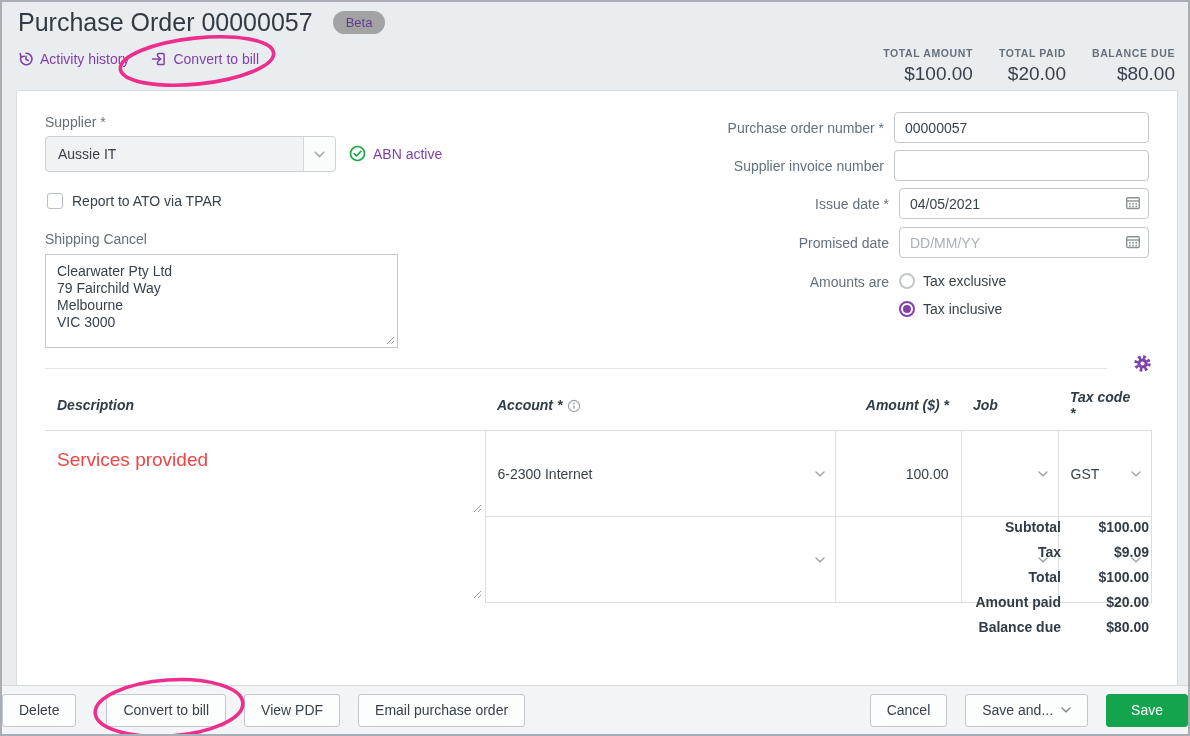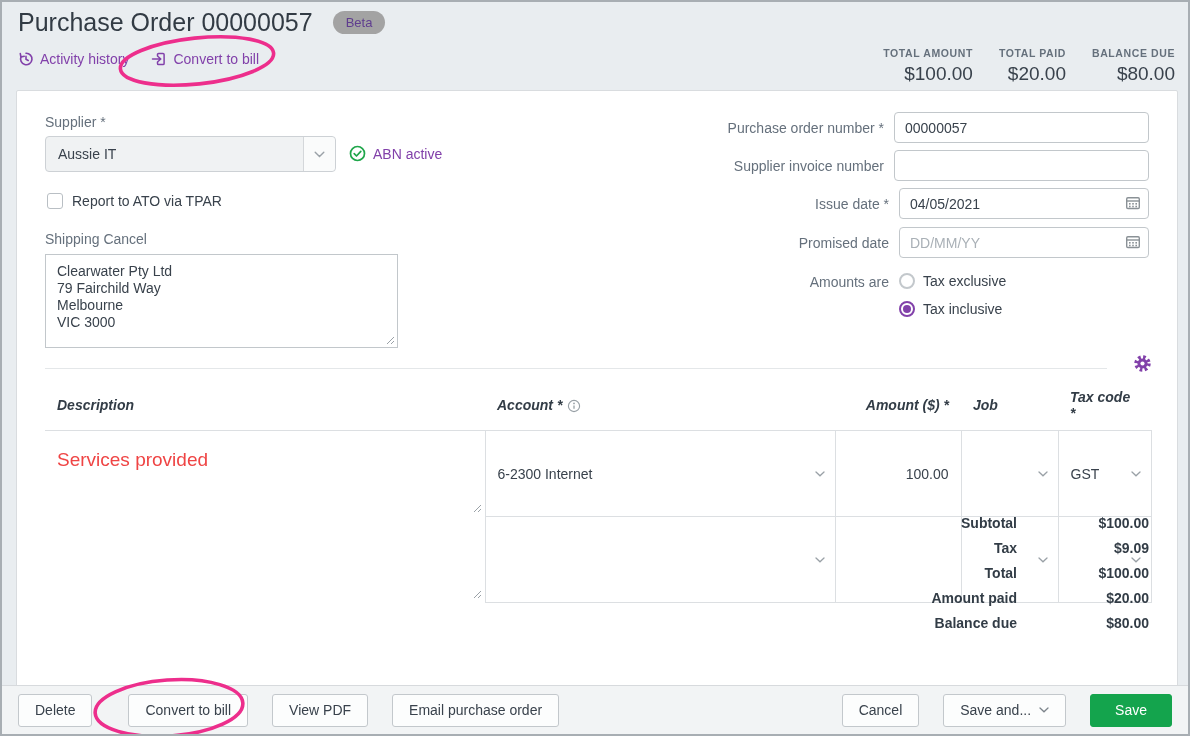--- a/index.html
+++ b/index.html
@@ -74,27 +74,27 @@
   .li-table td:first-child{ border-left:none; }
   .cell-pad{ padding:0 12px; display:flex; align-items:center; height:100%; }
   .cell-pad.num{ justify-content:flex-end; }
   .desc-ta{ width:100%; height:100%; border:none; resize:none; outline:none; padding:7px 12px;
             font-family:"Liberation Sans",sans-serif; font-size:19px; color:#ef4444;margin-top:24px; }
   .chev-abs{ position:absolute; right:10px; top:50%; transform:translateY(-50%); cursor:pointer; }
   .th-info{ display:inline-flex; vertical-align:-3px; margin-left:5px; cursor:pointer; }
 
   
   .totals{ position:absolute; right:28px; top:419px; }
-  .tot-row{ display:flex; justify-content:flex-end; align-items:center; height:25px;gap:44px; }
+  .tot-row{ display:flex; justify-content:flex-end; align-items:flex-end; height:25px; }
   .tot-label{ font-weight:700; color:#323c46; font-size:14px; }
   .tot-value{ width:88px; text-align:right; font-weight:700; color:#323c46; font-size:14px; }
 
   
   .footer{ position:absolute; left:0; right:0; bottom:0; height:49px; background:#f2f4f5;
-           border-top:1px solid #d7dadd; display:flex; align-items:center; padding:0 16px; gap:24px; }
+           border-top:1px solid #d7dadd; display:flex; align-items:center; padding:0 0; gap:18px; }
   .btn{ height:33px; padding:0 16px; background:#fcfdfd; border:1px solid #c3c8cc; border-radius:3px;
         font-family:"Liberation Sans",sans-serif; font-size:14px; color:#39424c; cursor:pointer;
         display:flex; align-items:center; gap:8px; }
   .btn-delete{ margin-right:12px; }
   .spacer{ flex:1; }
   .btn-save{ background:#14a44d; border-color:#14a44d; color:#fff; padding:0 24px; }
 
   .annotation-layer{ position:absolute; left:0; top:0; pointer-events:none; z-index:40; }
   svg{ display:block; }
 </style>

